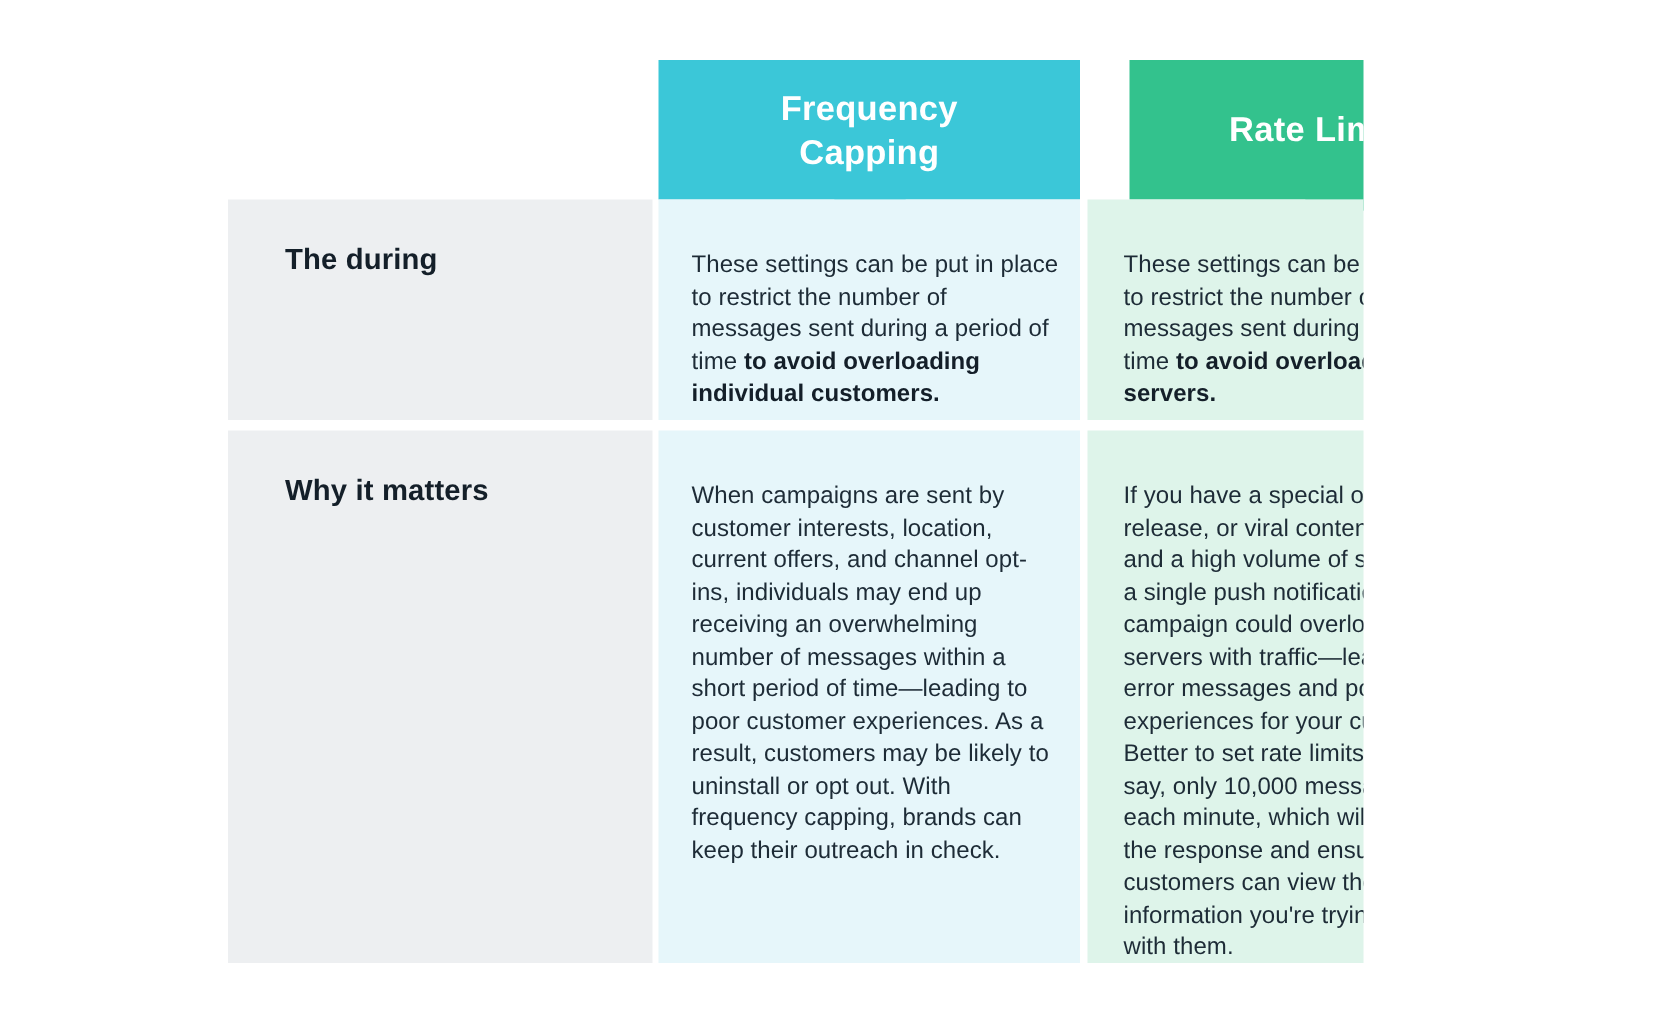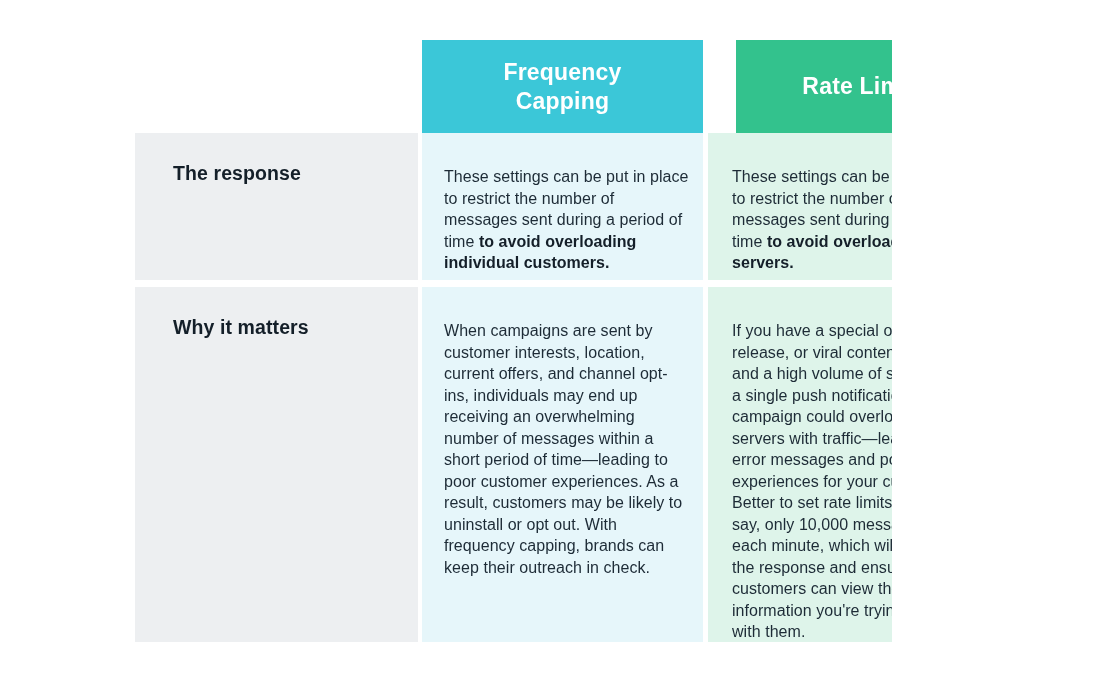--- a/index.html
+++ b/index.html
@@ -6,20 +6,21 @@
   html, body { background: #ffffff; }
   body { font-family: "Liberation Sans", "DejaVu Sans", sans-serif; }
 
   .canvas {
     position: relative;
     width: 892px;
     height: 686px;
     background: #ffffff;
     overflow: hidden;
     color: #1d2b36;
+    margin-left: 17px;
   }
 
   
   .hdr {
     position: absolute;
     top: 40px;
     height: 93px;
     width: 281px;
     display: flex;
     align-items: center;
@@ -97,21 +98,21 @@
 Capping</span>
     <div class="pointer pointer-freq"></div>
   </div>
 
   <div class="hdr hdr-rate">
     <span>Rate Limiting</span>
     <div class="pointer pointer-rate"></div>
   </div>
 
   <div class="cell label-col row1">
-    <span class="row-label">The response</span>
+    <span class="row-label">The during</span>
   </div>
 
   <div class="cell freq-col row1">
     <p class="body-text"><span>These settings can be put in place to restrict the number of messages sent during a period of time </span><strong>to avoid overloading individual customers.</strong></p>
   </div>
 
   <div class="cell rate-col row1">
     <p class="body-text"><span>These settings can be put in place to restrict the number of messages sent during a period of time </span><strong>to avoid overloading servers.</strong></p>
   </div>
 

